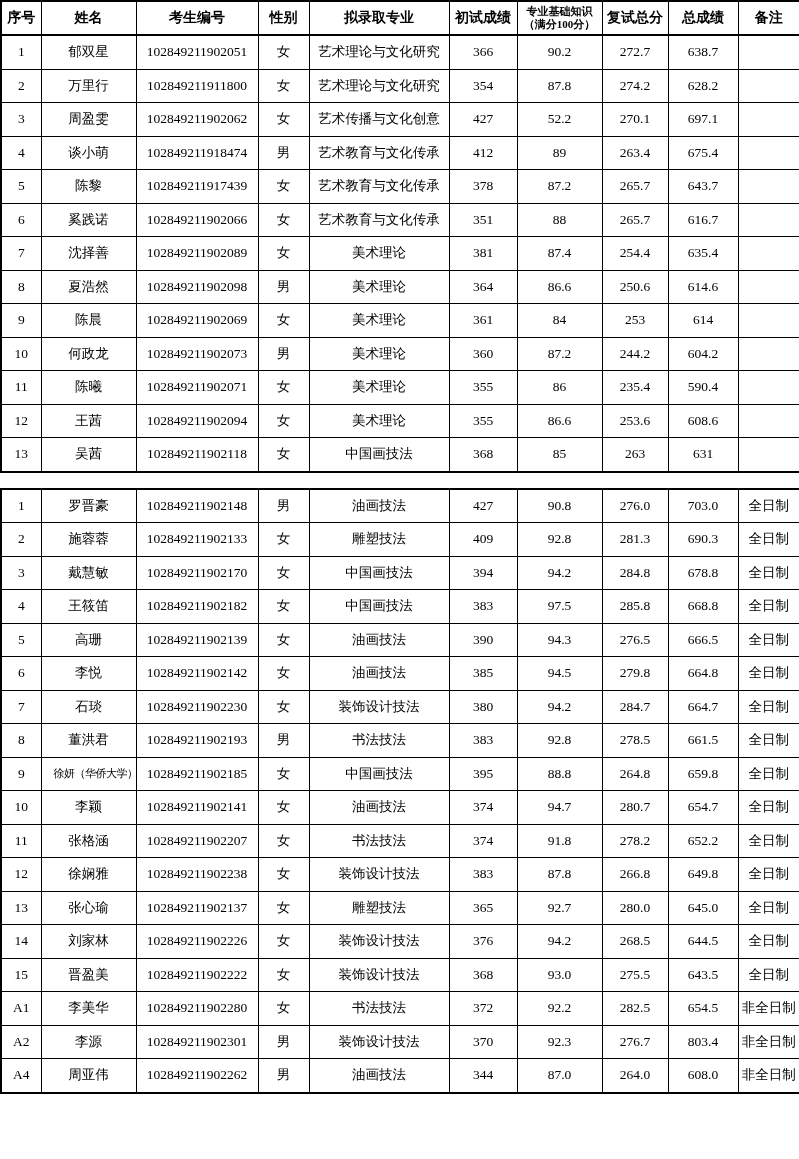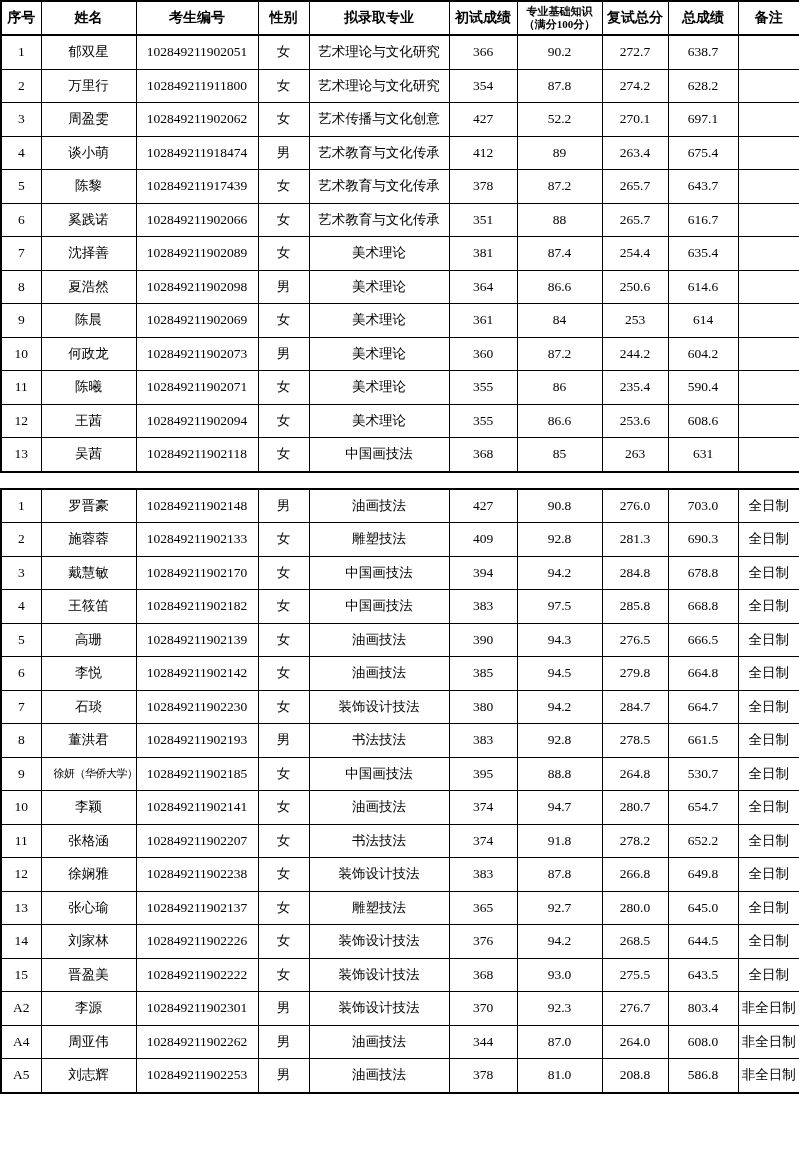--- a/index.html
+++ b/index.html
@@ -363,21 +363,21 @@
         </tr>
         <tr>
           <td class="col-no">9</td>
           <td class="col-name small-text">徐妍（华侨大学）</td>
           <td class="col-candidate_no">102849211902185</td>
           <td class="col-gender">女</td>
           <td class="col-major">中国画技法</td>
           <td class="col-initial_score">395</td>
           <td class="col-basic_knowledge">88.8</td>
           <td class="col-retest_total">264.8</td>
-          <td class="col-total_score">530.7</td>
+          <td class="col-total_score">659.8</td>
           <td class="col-remark">全日制</td>
         </tr>
         <tr>
           <td class="col-no">10</td>
           <td class="col-name">李颖</td>
           <td class="col-candidate_no">102849211902141</td>
           <td class="col-gender">女</td>
           <td class="col-major">油画技法</td>
           <td class="col-initial_score">374</td>
           <td class="col-basic_knowledge">94.7</td>
@@ -437,20 +437,32 @@
           <td class="col-no">15</td>
           <td class="col-name">晋盈美</td>
           <td class="col-candidate_no">102849211902222</td>
           <td class="col-gender">女</td>
           <td class="col-major">装饰设计技法</td>
           <td class="col-initial_score">368</td>
           <td class="col-basic_knowledge">93.0</td>
           <td class="col-retest_total">275.5</td>
           <td class="col-total_score">643.5</td>
           <td class="col-remark">全日制</td>
+        </tr>
+        <tr>
+          <td class="col-no">A1</td>
+          <td class="col-name">李美华</td>
+          <td class="col-candidate_no">102849211902280</td>
+          <td class="col-gender">女</td>
+          <td class="col-major">书法技法</td>
+          <td class="col-initial_score">372</td>
+          <td class="col-basic_knowledge">92.2</td>
+          <td class="col-retest_total">282.5</td>
+          <td class="col-total_score">654.5</td>
+          <td class="col-remark">非全日制</td>
         </tr>
         <tr>
           <td class="col-no">A2</td>
           <td class="col-name">李源</td>
           <td class="col-candidate_no">102849211902301</td>
           <td class="col-gender">男</td>
           <td class="col-major">装饰设计技法</td>
           <td class="col-initial_score">370</td>
           <td class="col-basic_knowledge">92.3</td>
           <td class="col-retest_total">276.7</td>
@@ -462,28 +474,16 @@
           <td class="col-name">周亚伟</td>
           <td class="col-candidate_no">102849211902262</td>
           <td class="col-gender">男</td>
           <td class="col-major">油画技法</td>
           <td class="col-initial_score">344</td>
           <td class="col-basic_knowledge">87.0</td>
           <td class="col-retest_total">264.0</td>
           <td class="col-total_score">608.0</td>
           <td class="col-remark">非全日制</td>
         </tr>
-        <tr>
-          <td class="col-no">A5</td>
-          <td class="col-name">刘志辉</td>
-          <td class="col-candidate_no">102849211902253</td>
-          <td class="col-gender">男</td>
-          <td class="col-major">油画技法</td>
-          <td class="col-initial_score">378</td>
-          <td class="col-basic_knowledge">81.0</td>
-          <td class="col-retest_total">208.8</td>
-          <td class="col-total_score">586.8</td>
-          <td class="col-remark">非全日制</td>
-        </tr>
       </tbody>
   </table>
 
 </div>
 
 </body></html>

